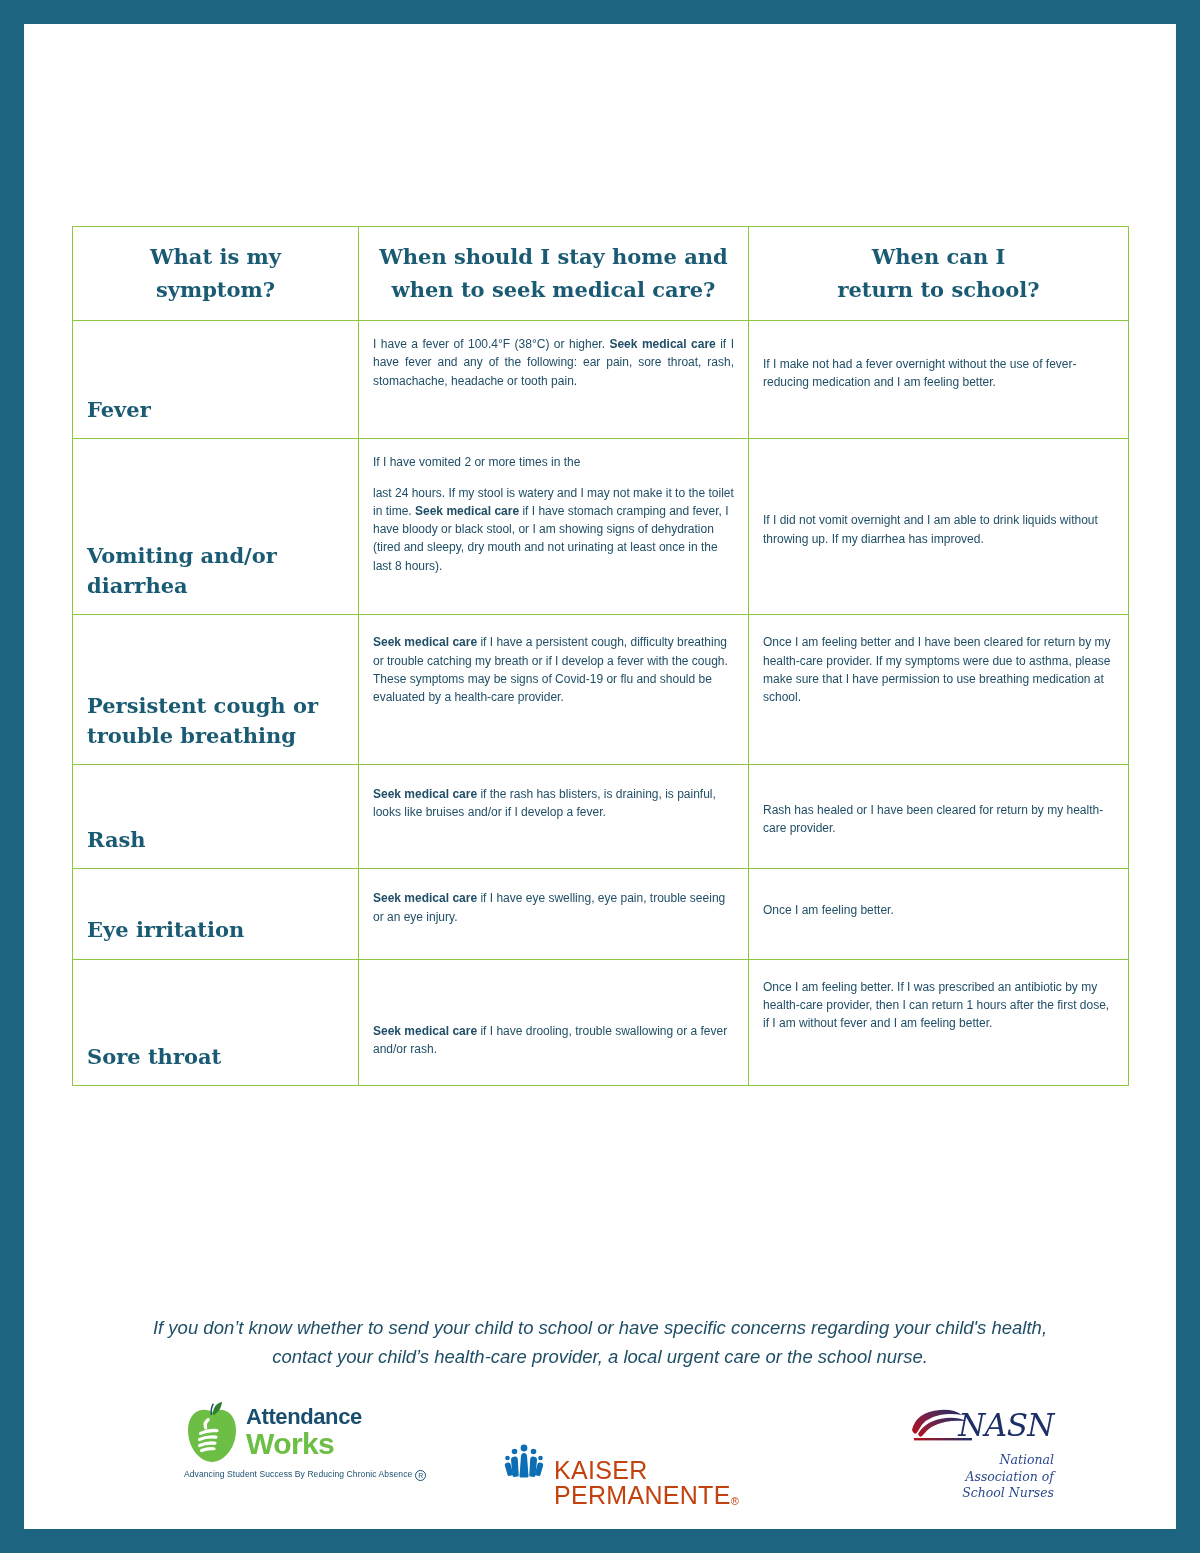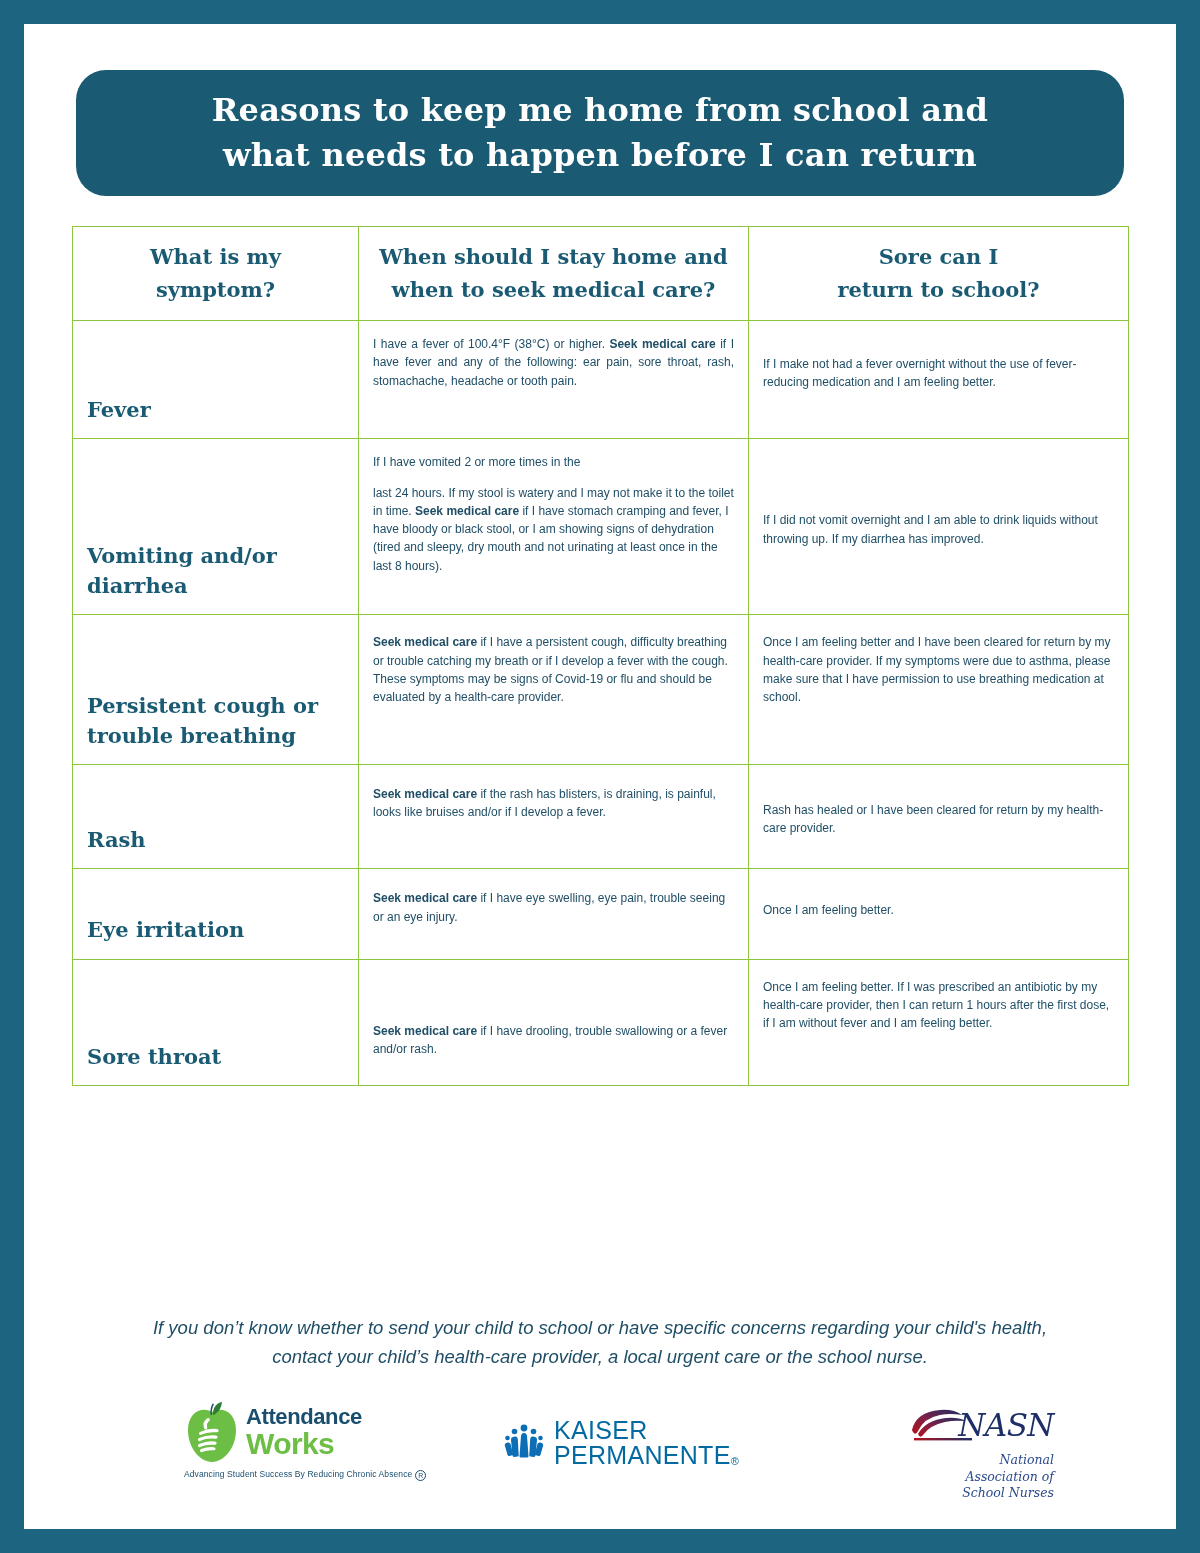--- a/index.html
+++ b/index.html
@@ -158,23 +158,23 @@
     line-height: 9px;
     font-size: 7px;
     text-align: center;
     margin-left: 3px;
     vertical-align: -1px;
   }
   
   .logo-kp { left: 480px; top: 16px; width: 290px; }
   .kp-row { display: flex; align-items: center; }
   .kp-text {
-    color: #0369a1; font-size: 25px; font-weight: normal;
+    color: #c2410c; font-size: 25px; font-weight: normal;
     font-family: "Liberation Sans", sans-serif;
-    letter-spacing: 0.3px; margin-left: 10px; line-height: 1;
+    letter-spacing: 0.3px; margin-left: 10px; line-height: 1; margin-top: 40px;
   }
   .kp-reg { font-size: 11px; vertical-align: -1px; }
   
   .logo-nasn { left: 880px; width: 150px; text-align: center; }
   .nasn-mark { position: relative; height: 48px; }
   .nasn-word {
     position: absolute; right: 0; top: 8px;
     color: #1d2f66;
     font-family: "DejaVu Serif", "Liberation Serif", serif;
     font-style: italic; font-weight: normal; font-size: 31px;
@@ -188,26 +188,20 @@
     font-size: 12.5px;
     line-height: 1.32;
     text-align: right;
   }
 </style>
 </head>
 <body>
 
 <div class="page">
 
-  <div class="title-banner">
-    <div class="title-text">
-      <span>Reasons to keep me home from school and</span><br>
-      <span>what needs to happen before I can return</span>
-    </div>
-  </div>
 
   <table class="symptom-table">
     <colgroup>
       <col class="col-symptom">
         <col class="col-home">
         <col class="col-return">
     </colgroup>
     <thead>
       <tr>
         <th>
@@ -217,21 +211,21 @@
           </div>
         </th>
         <th>
           <div class="head-text">
             <span>When should I stay home and</span><br>
             <span>when to seek medical care?</span>
           </div>
         </th>
         <th>
           <div class="head-text">
-            <span>Sore can I</span><br>
+            <span>When can I</span><br>
             <span>return to school?</span>
           </div>
         </th>
       </tr>
     </thead>
     <tbody>
 
       <tr>
         <td class="sym-cell">
           <div style="padding-top:60px">

